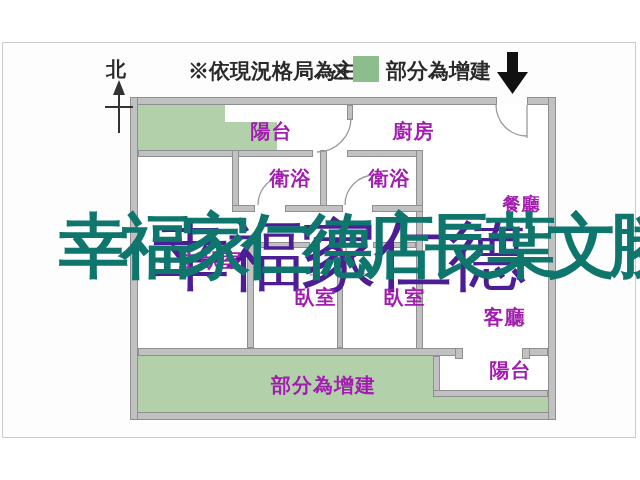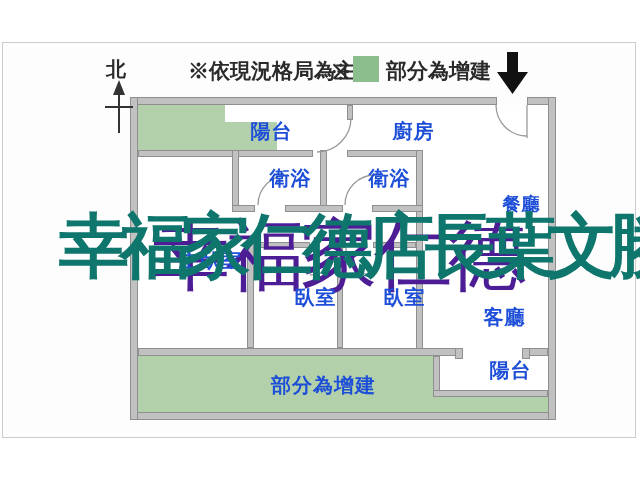--- a/index.html
+++ b/index.html
@@ -4,21 +4,21 @@
 <style>
   html,body{margin:0;padding:0;background:#fff;}
   #stage{position:relative;width:640px;height:480px;background:#ffffff;overflow:hidden;
          font-family:"Liberation Sans", sans-serif;}
   #frame{position:absolute;left:2px;top:42px;width:632px;height:394px;
          border:1px solid #cccccc;background:#fdfdfd;}
   .wall{position:absolute;background:#c1c1c1;box-shadow:inset 0 0 0 1px #8f8f8f;z-index:3;}
   .green{position:absolute;background:#b2d1ab;z-index:2;}
   .whitebox{position:absolute;background:#ffffff;z-index:2;}
   .interior{position:absolute;left:138px;top:105px;width:410px;height:307px;background:#ffffff;z-index:1;}
-  .room-label{position:absolute;transform:translate(-50%,-50%);font-weight:700;color:#1d4ed8;
+  .room-label{position:absolute;transform:translate(-50%,-50%);font-weight:700;color:#a21caf;
               font-size:20px;white-space:nowrap;z-index:16;letter-spacing:1px;padding-left:33px;}
   .legend-text{position:absolute;font-size:21px;font-weight:700;color:#2a2a2a;white-space:nowrap;z-index:6;}
   #legend-swatch{position:absolute;left:353px;top:56px;width:26px;height:26px;background:#8cbd8c;z-index:6;}
   #north-label{position:absolute;left:106px;top:56px;font-size:20px;font-weight:700;color:#2a2a2a;z-index:6;}
   #overlay-svg{position:absolute;left:0;top:0;z-index:4;pointer-events:none;}
   #gray-watermark{position:absolute;left:152px;top:204px;font-size:78px;font-weight:400;
                   color:#4c1d95;white-space:nowrap;z-index:15;letter-spacing:-4px;}
   #red-watermark{position:absolute;left:12px;top:200px;font-size:70px;font-weight:900;
                  color:#0f766e;white-space:nowrap;z-index:20;letter-spacing:-9px;margin-left:47px;}
 </style>

